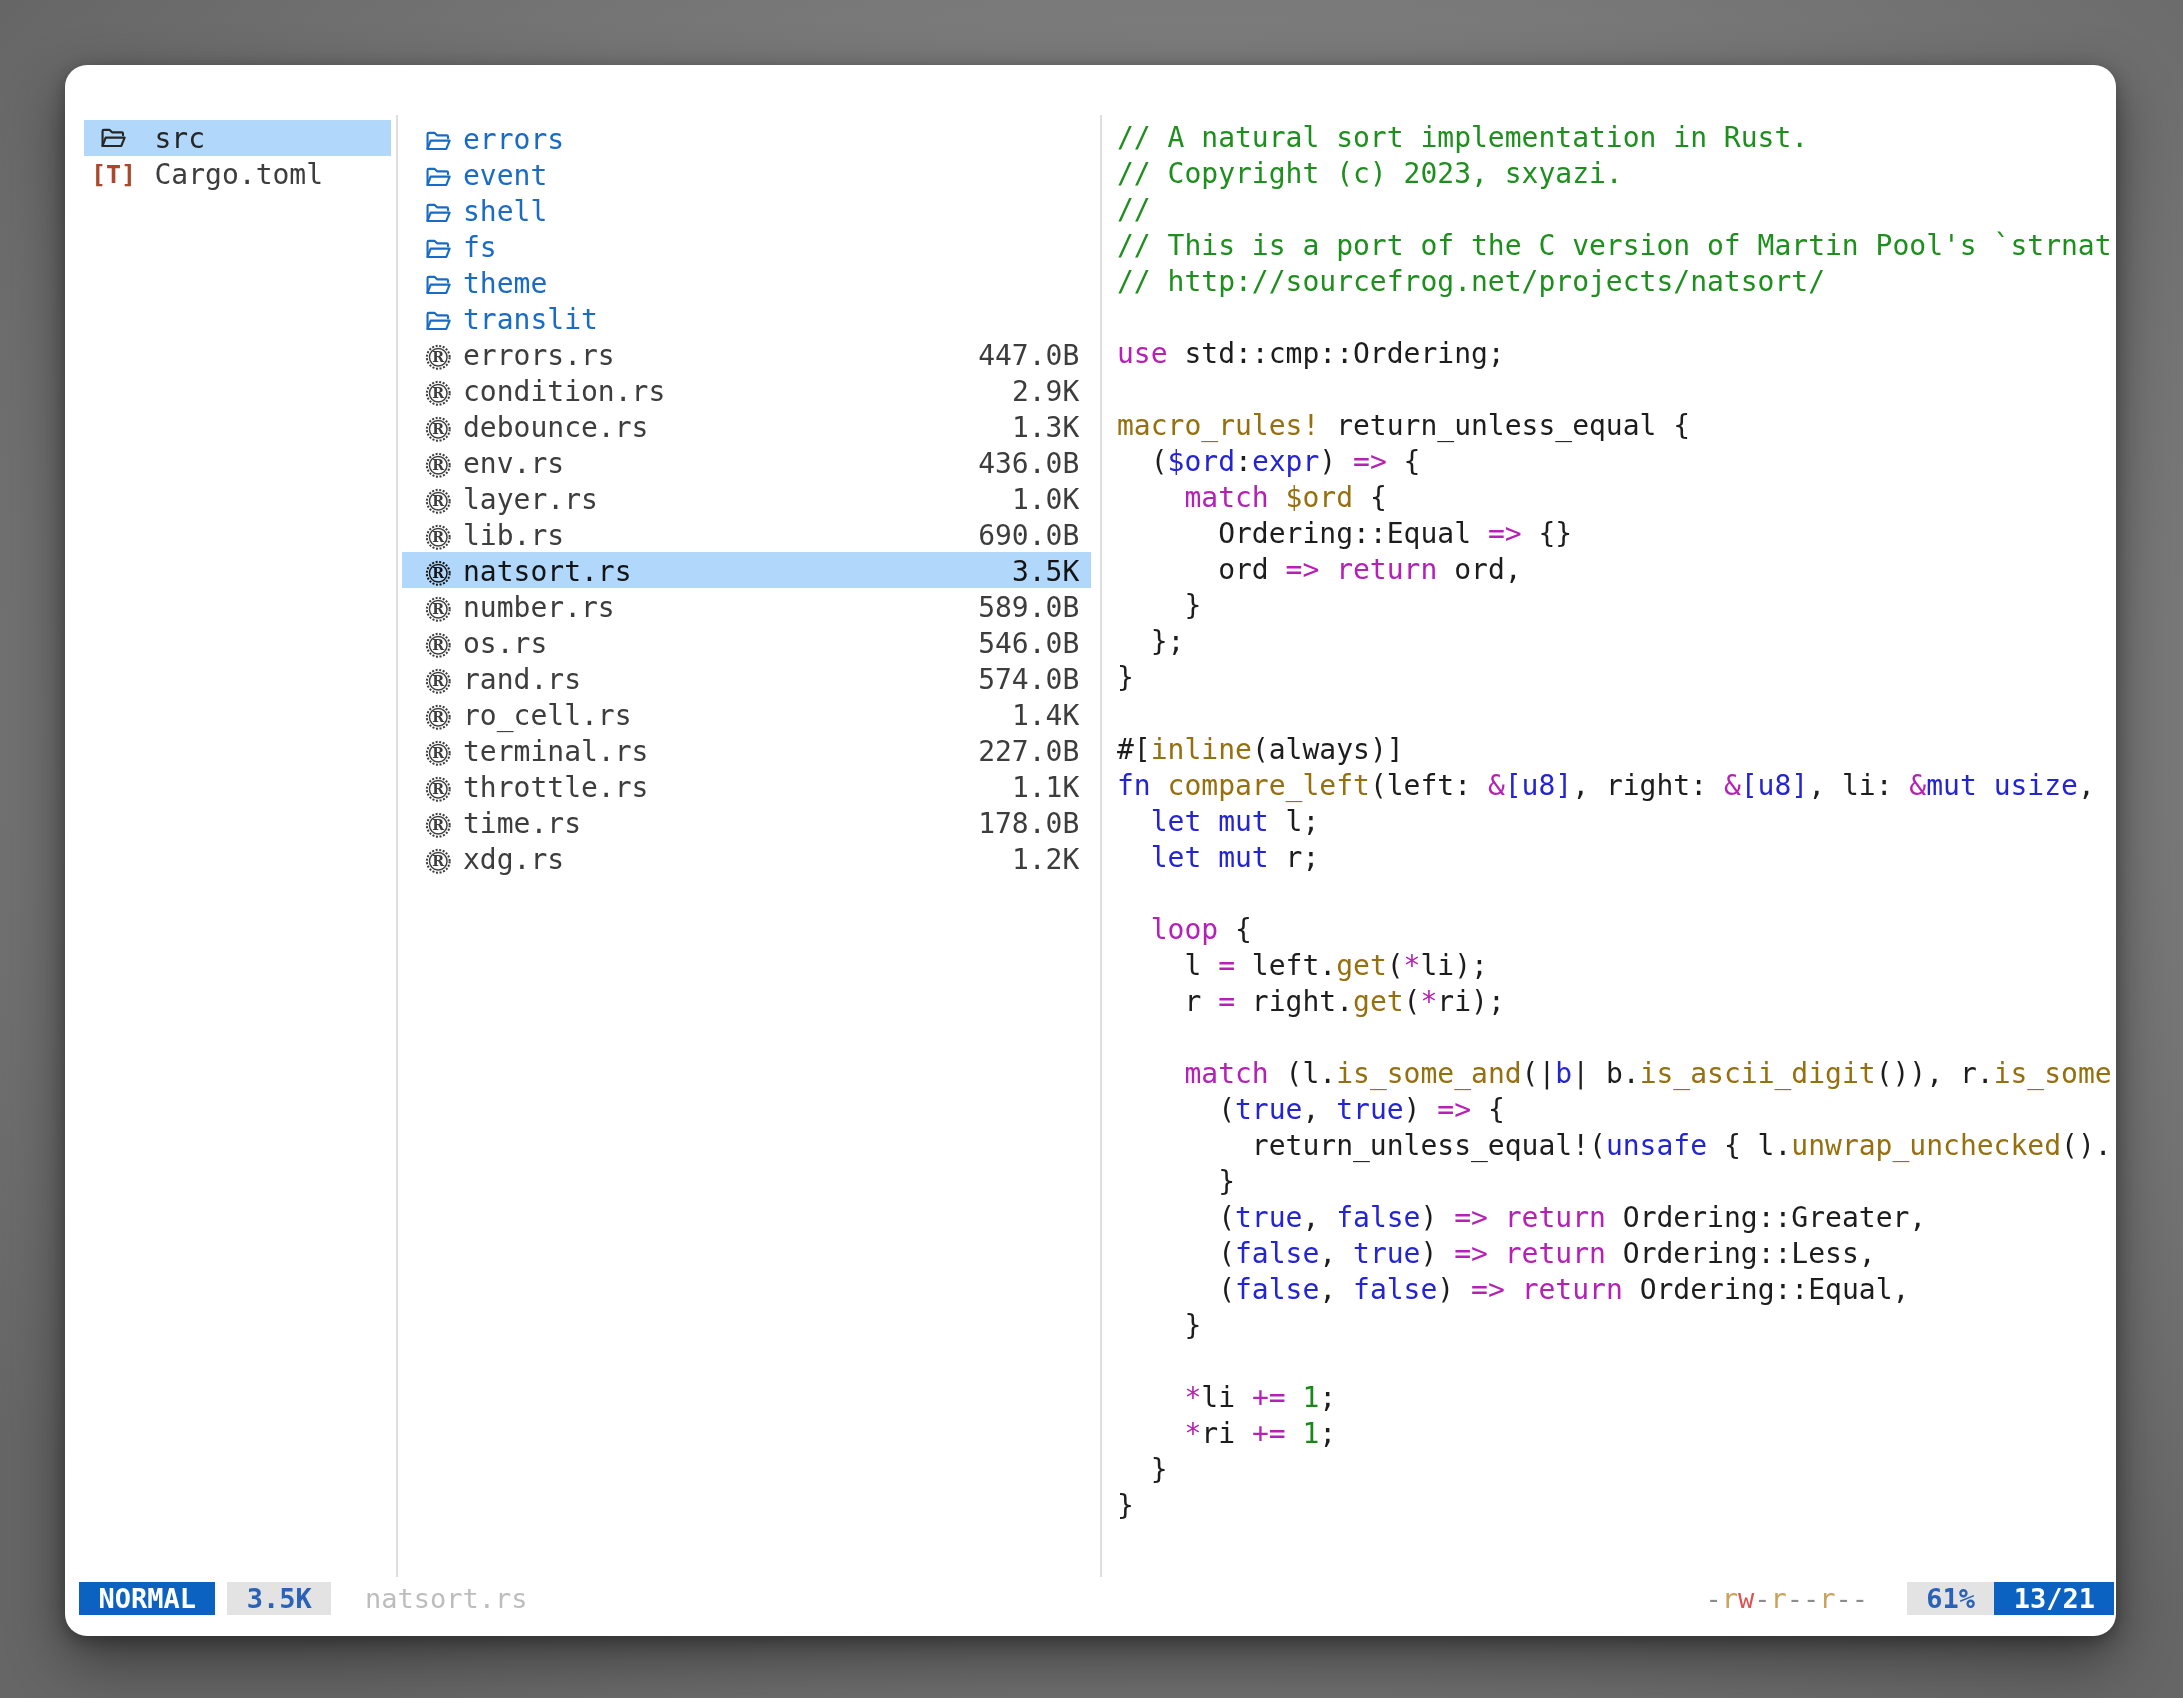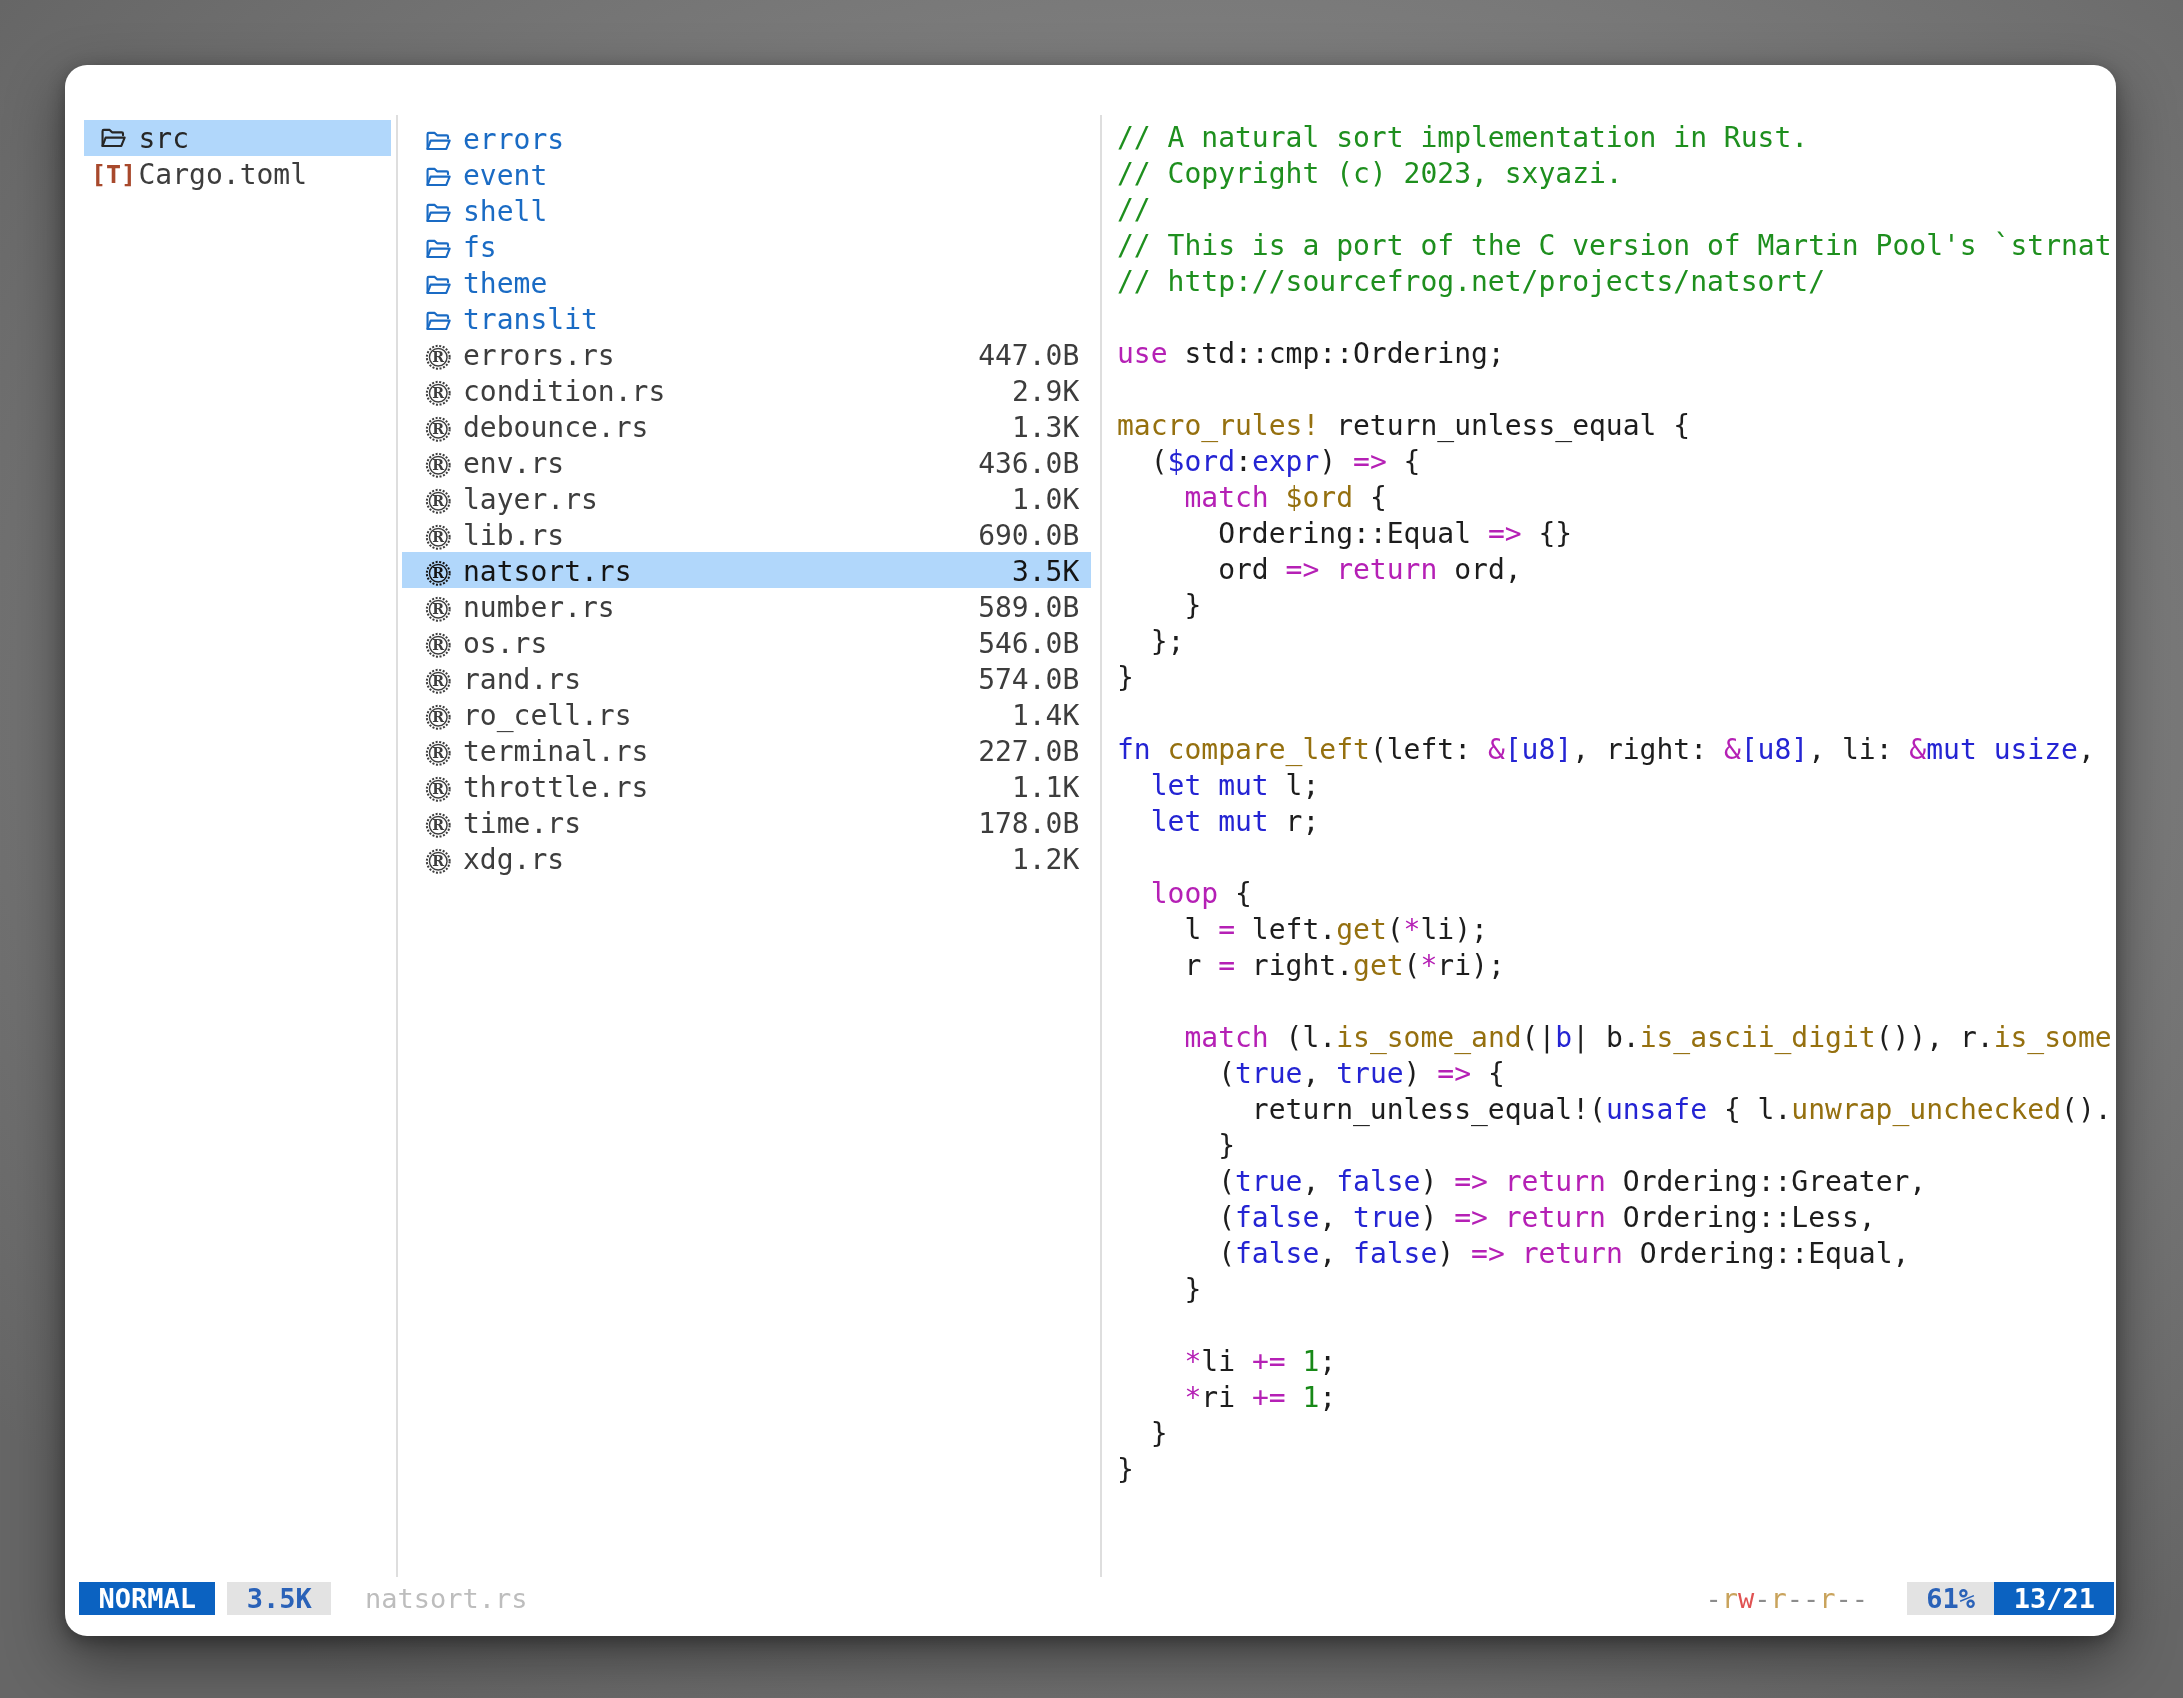--- a/index.html
+++ b/index.html
@@ -17,21 +17,21 @@
   .sep1{left:331px;}
   .sep2{left:1035px;}
 
   
   .row{height:36px;display:flex;align-items:center;font-size:28px;white-space:pre;}
   .row .icon{width:30px;height:30px;flex:none;margin-right:10px;display:flex;align-items:center;justify-content:center;}
   .row .icon svg{width:28.5px;height:28.5px;display:block;}
   .row.sel{background:var(--hl,#b1d7fb);}
 
   .pane-parent{position:absolute;left:18.5px;top:55px;width:307px;}
-  .pane-parent .row{padding-left:15px;color:#262626;}
+  .pane-parent .row{padding-left:15px;color:#262626;gap:16px;}
   .pane-parent .row.toml{color:#3d3d3d;}
   .pane-parent .row.toml .icon{color:var(--toml,#a8492c);font-size:25px;font-weight:bold;}
 
   .pane-current{position:absolute;left:337px;top:55px;width:689px;}
   .pane-current .row{padding-left:21px;align-items:flex-end;}
   .pane-current .row.folder{color:var(--folder,#1a6bc4);}
   .pane-current .row.file{color:#3d3d3d;}
   .pane-current .row.sel{color:#141414;}
   .pane-current .size{margin-left:auto;padding-right:11.7px;}
 
@@ -185,20 +185,21 @@
       <div class="code-line"></div>
       <div class="code-line"><span class="tok-f">macro_rules!</span><span class="tok-t"> return_unless_equal {</span></div>
       <div class="code-line"><span class="tok-t">  (</span><span class="tok-b">$ord</span><span class="tok-t">:</span><span class="tok-b">expr</span><span class="tok-t">) </span><span class="tok-k">=&gt;</span><span class="tok-t"> {</span></div>
       <div class="code-line"><span class="tok-t">    </span><span class="tok-k">match</span><span class="tok-t"> </span><span class="tok-f">$ord</span><span class="tok-t"> {</span></div>
       <div class="code-line"><span class="tok-t">      Ordering::Equal </span><span class="tok-k">=&gt;</span><span class="tok-t"> {}</span></div>
       <div class="code-line"><span class="tok-t">      ord </span><span class="tok-k">=&gt;</span><span class="tok-t"> </span><span class="tok-k">return</span><span class="tok-t"> ord,</span></div>
       <div class="code-line"><span class="tok-t">    }</span></div>
       <div class="code-line"><span class="tok-t">  };</span></div>
       <div class="code-line"><span class="tok-t">}</span></div>
       <div class="code-line"></div>
+      <div class="code-line"><span class="tok-t">#[</span><span class="tok-f">inline</span><span class="tok-t">(always)]</span></div>
       <div class="code-line"><span class="tok-b">fn</span><span class="tok-t"> </span><span class="tok-f">compare_left</span><span class="tok-t">(left: </span><span class="tok-k">&amp;</span><span class="tok-b">[u8]</span><span class="tok-t">, right: </span><span class="tok-k">&amp;</span><span class="tok-b">[u8]</span><span class="tok-t">, li: </span><span class="tok-k">&amp;</span><span class="tok-b">mut</span><span class="tok-t"> </span><span class="tok-b">usize</span><span class="tok-t">,</span></div>
       <div class="code-line"><span class="tok-t">  </span><span class="tok-b">let</span><span class="tok-t"> </span><span class="tok-b">mut</span><span class="tok-t"> l;</span></div>
       <div class="code-line"><span class="tok-t">  </span><span class="tok-b">let</span><span class="tok-t"> </span><span class="tok-b">mut</span><span class="tok-t"> r;</span></div>
       <div class="code-line"></div>
       <div class="code-line"><span class="tok-t">  </span><span class="tok-k">loop</span><span class="tok-t"> {</span></div>
       <div class="code-line"><span class="tok-t">    l </span><span class="tok-k">=</span><span class="tok-t"> left.</span><span class="tok-f">get</span><span class="tok-t">(</span><span class="tok-k">*</span><span class="tok-t">li);</span></div>
       <div class="code-line"><span class="tok-t">    r </span><span class="tok-k">=</span><span class="tok-t"> right.</span><span class="tok-f">get</span><span class="tok-t">(</span><span class="tok-k">*</span><span class="tok-t">ri);</span></div>
       <div class="code-line"></div>
       <div class="code-line"><span class="tok-t">    </span><span class="tok-k">match</span><span class="tok-t"> (l.</span><span class="tok-f">is_some_and</span><span class="tok-t">(|</span><span class="tok-b">b</span><span class="tok-t">| b.</span><span class="tok-f">is_ascii_digit</span><span class="tok-t">()), r.</span><span class="tok-f">is_some</span></div>
       <div class="code-line"><span class="tok-t">      (</span><span class="tok-b">true</span><span class="tok-t">, </span><span class="tok-b">true</span><span class="tok-t">) </span><span class="tok-k">=&gt;</span><span class="tok-t"> {</span></div>

